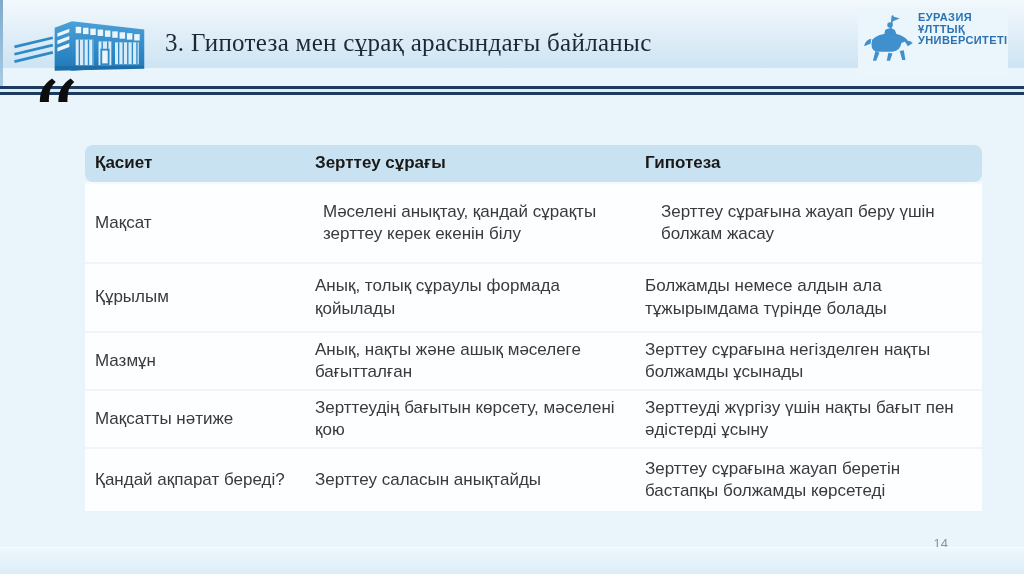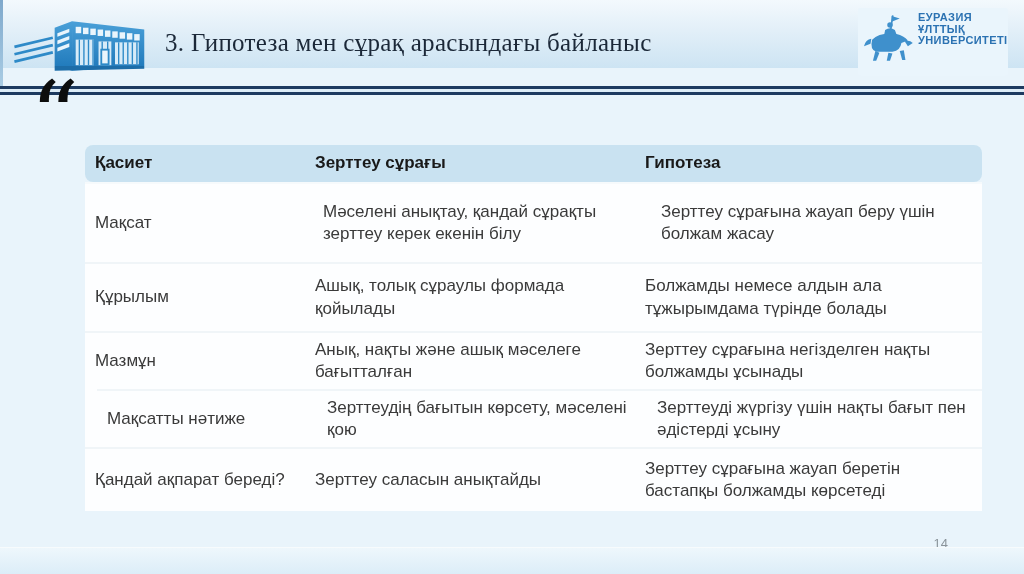--- a/index.html
+++ b/index.html
@@ -61,21 +61,21 @@
     display:flex; align-items:center; padding:0 10px;
   }
   .tbody { background:#fdfeff; }
   .tbody .trow { border-top:2px solid #f0f5f8; }
   .tbody .trow:first-child { border-top:2px solid #f6fafc;gap:8px; }
   .tcell {
     font-size:17px; color:#3a3a3a; line-height:1.3;
     display:flex; align-items:center; padding:6px 12px 6px 10px;
   }
   .r1 { min-height:80px; } .r2 { min-height:69px; }
-  .r3 { min-height:58px; } .r4 { min-height:56px;margin-left:12px; } .r5 { min-height:64px; }
+  .r3 { min-height:58px; } .r4 { min-height:56px; } .r5 { min-height:64px; }
 
   
   .page-number {
     position:absolute; right:76px; top:536px;
     font-size:13px; color:#8b949b;margin-left:28px;
   }
   .bottom-band {
     position:absolute; left:0; bottom:0; width:1024px; height:27px;
     background:linear-gradient(180deg,#eef7fc 0%, #dcedf8 100%);
     border-top:1px solid #f7fbfd;
@@ -180,21 +180,21 @@
     </div>
     <div class="tbody">
     <div class="trow r1">
       <div class="tcell">Мақсат</div>
       <div class="tcell">Мәселені анықтау, қандай сұрақты зерттеу керек екенін білу</div>
       <div class="tcell">Зерттеу сұрағына жауап беру үшін болжам жасау</div>
     </div>
 
     <div class="trow r2">
       <div class="tcell">Құрылым</div>
-      <div class="tcell">Ашық, толық сұраулы формада қойылады</div>
+      <div class="tcell">Анық, толық сұраулы формада қойылады</div>
       <div class="tcell">Болжамды немесе алдын ала тұжырымдама түрінде болады</div>
     </div>
 
     <div class="trow r3">
       <div class="tcell">Мазмұн</div>
       <div class="tcell">Анық, нақты және ашық мәселеге бағытталған</div>
       <div class="tcell">Зерттеу сұрағына негізделген нақты болжамды ұсынады</div>
     </div>
 
     <div class="trow r4">

